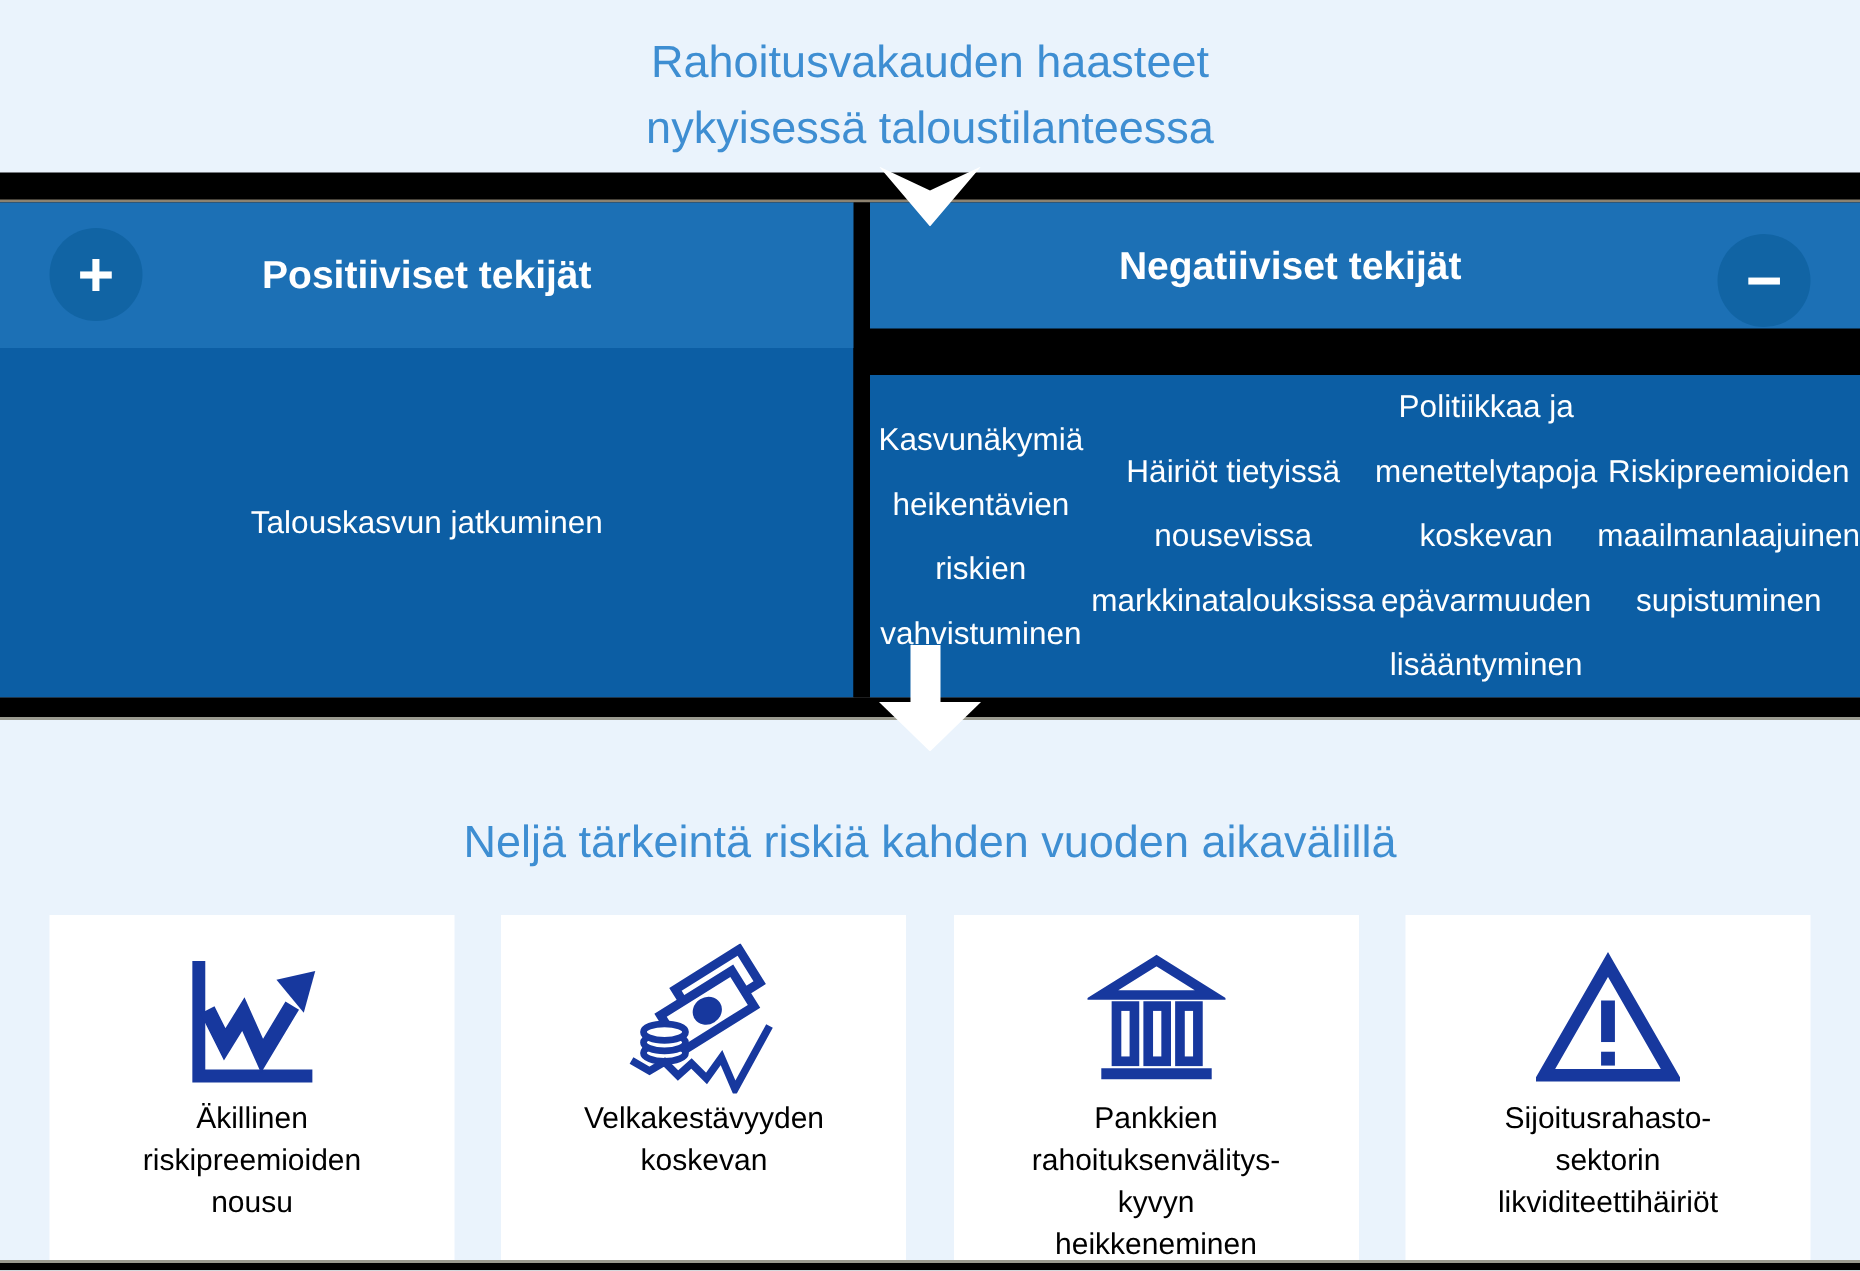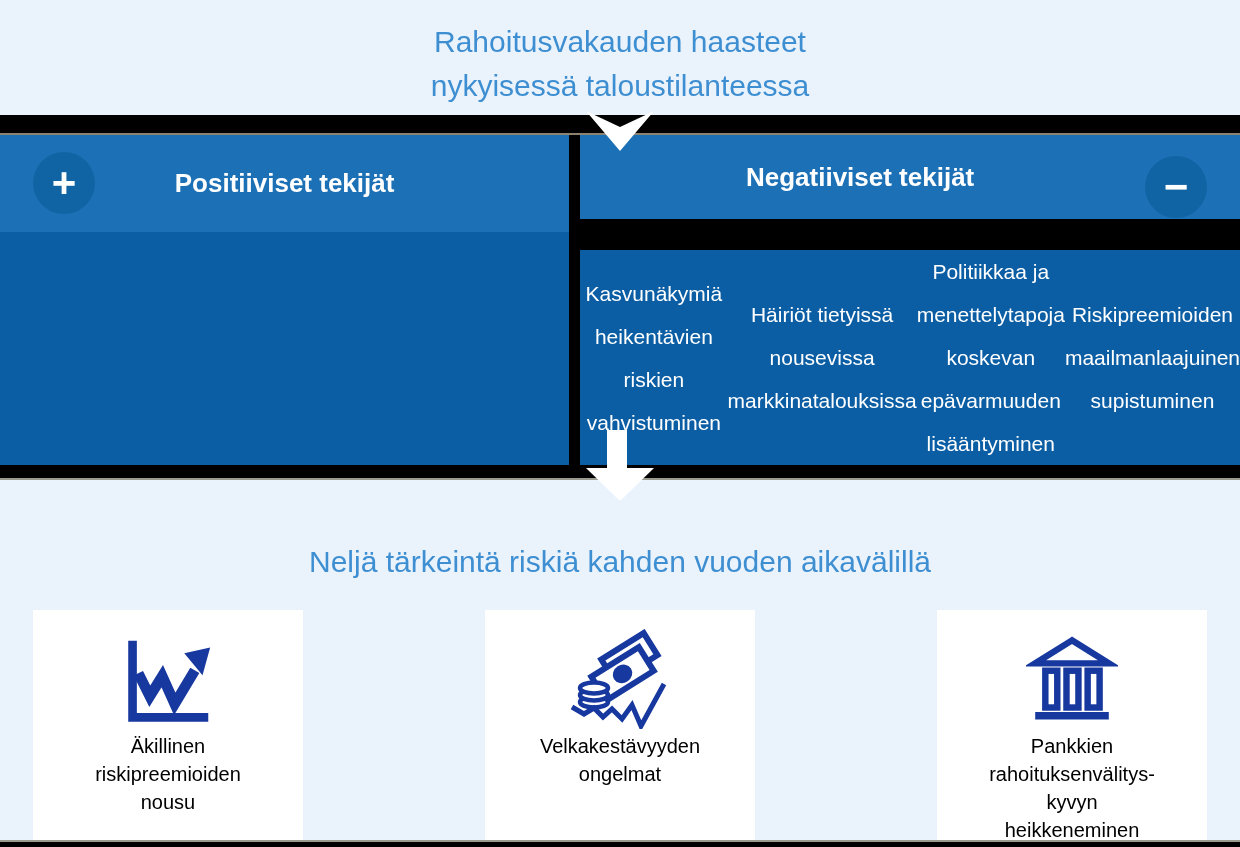--- a/index.html
+++ b/index.html
@@ -73,20 +73,21 @@
   <div class="arrow-top-chevron"></div>
 
   <div class="panels">
 
     <div class="panel panel-left">
       <div class="panel-header">
         <span class="sign-circle circle-plus">+</span>
         <span class="panel-title">Positiiviset tekijät</span>
       </div>
       <div class="panel-body">
+        <div class="panel-item">Talouskasvun jatkuminen</div>
       </div>
     </div>
 
     <div class="panel-divider"></div>
 
     <div class="panel panel-right">
       <div class="panel-header">
         <span class="panel-title">Negatiiviset tekijät</span>
         <span class="sign-circle circle-minus">−</span>
       </div>
@@ -136,38 +137,50 @@
             </g>
             <g fill="#fff" stroke="var(--icon)" stroke-width="4.5">
               <ellipse cx="24" cy="73" rx="14" ry="5.5"></ellipse>
               <ellipse cx="24" cy="66" rx="14" ry="5.5"></ellipse>
               <ellipse cx="24" cy="59" rx="14" ry="5.5"></ellipse>
             </g>
             <polyline points="2,78 14,85 24,79 33,88 42,80 52,90 62,76 71,97 94,55" fill="none" stroke="var(--icon)" stroke-width="5"></polyline>
           </svg>
         </div>
         <div class="card-label">Velkakestävyyden
-ongelmat</div>
+koskevan</div>
       </div>
 
       <div class="card">
         <div class="card-icon-wrap">
           <svg class="icon-svg" width="92" height="92" viewBox="0 0 100 100">
             <path d="M50 8 L10 33 L90 33 Z" fill="none" stroke="var(--icon)" stroke-width="7" stroke-linejoin="miter"></path>
             <rect x="21" y="41" width="13" height="40" fill="none" stroke="var(--icon)" stroke-width="7"></rect>
             <rect x="44" y="41" width="13" height="40" fill="none" stroke="var(--icon)" stroke-width="7"></rect>
             <rect x="67" y="41" width="13" height="40" fill="none" stroke="var(--icon)" stroke-width="7"></rect>
             <line x1="10" y1="90" x2="90" y2="90" stroke="var(--icon)" stroke-width="8"></line>
           </svg>
         </div>
         <div class="card-label">Pankkien
 rahoituksenvälitys-
 kyvyn
 heikkeneminen</div>
       </div>
 
+      <div class="card">
+        <div class="card-icon-wrap">
+          <svg class="icon-svg" width="96" height="90" viewBox="0 0 104 94">
+            <path d="M52 8 L98 88 L6 88 Z" fill="none" stroke="var(--icon)" stroke-width="9" stroke-linejoin="miter"></path>
+            <line x1="52" y1="34" x2="52" y2="64" stroke="var(--icon)" stroke-width="10"></line>
+            <rect x="47" y="71" width="10" height="10" fill="var(--icon)"></rect>
+          </svg>
+        </div>
+        <div class="card-label">Sijoitusrahasto-
+sektorin
+likviditeettihäiriöt</div>
+      </div>
 
     </div>
   </div>
 
   <div class="bottom-strip"></div>
 
 </div>
 
 </body></html>

